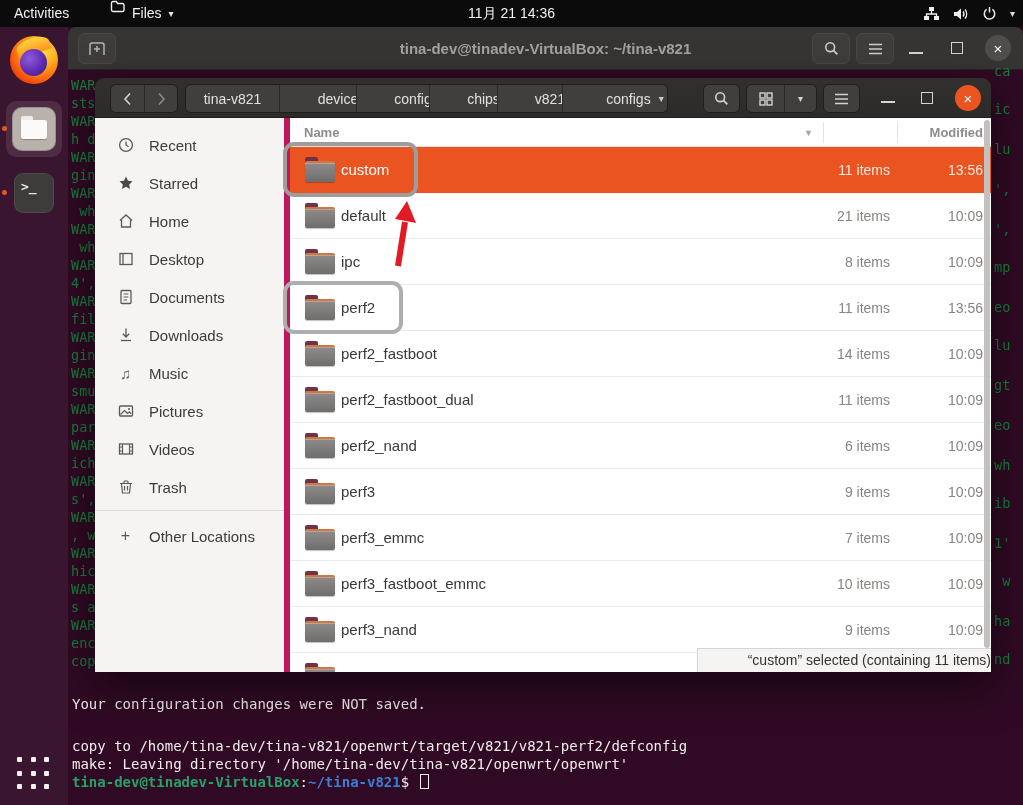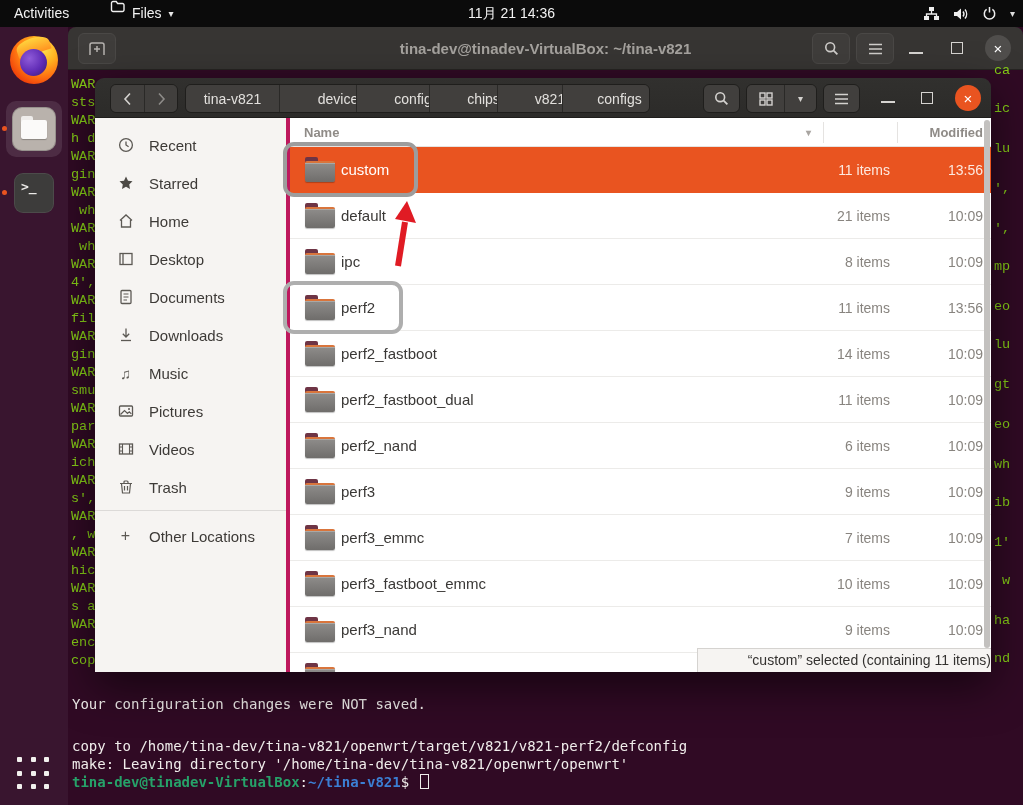--- a/index.html
+++ b/index.html
@@ -33,21 +33,21 @@
   .app-grid { position:absolute; left:17px; bottom:14px; width:34px; height:34px; display:grid; grid-template-columns:repeat(3,1fr); gap:7px; }
   .app-grid span { width:5px; height:5px; background:#f2f0ee; border-radius:1px; }
 
   
   #term { position:absolute; left:68px; top:27px; width:955px; height:778px; z-index:1; }
   #term .titlebar { position:absolute; left:0; top:0; width:100%; height:43px; background:#373533; border-radius:8px 8px 0 0; border-bottom:1px solid #262422; }
   #term .title { position:absolute; left:0; right:0; top:0; text-align:center; line-height:43px; color:#a5a29e; font-weight:bold; font-size:15px; }
   .tbtn { position:absolute; top:6px; width:38px; height:31px; background:#3f3d3b; border:1px solid #4a4846; border-radius:6px; display:flex; align-items:center; justify-content:center; }
   #term .body { position:absolute; left:0; top:43px; width:100%; height:735px; background:#300a24; }
   .mono { font-family:"DejaVu Sans Mono","Liberation Mono",monospace; }
-  .frag { position:absolute; height:18px; line-height:18px; font-size:13.5px; color:#84cc16; white-space:pre;font-family:Liberation Mono, monospace; }
+  .frag { position:absolute; height:18px; line-height:18px; font-size:13.5px; color:#15803d; white-space:pre; }
   #frag-left { position:absolute; left:71px; top:0; width:26px; height:805px; z-index:2; }
   #frag-right { position:absolute; left:994px; top:0; width:29px; height:805px; z-index:2; }
   #term-bottom { position:absolute; left:72px; top:695px; width:940px; z-index:2; color:#f0edeb; font-size:14px; }
   #term-bottom .tline { height:18px; line-height:18px; white-space:pre; }
   #term-bottom .gap { margin-bottom:24px; }
   .p-user { color:#26a269; font-weight:bold; }
   .p-path { color:#3b7fd4; font-weight:bold; }
   .cursor { display:inline-block; width:9px; height:15px; border:1.5px solid #f0edeb; vertical-align:-2px; margin-left:2px; }
 
   
@@ -64,21 +64,21 @@
   .viewgroup { position:absolute; left:651px; top:6px; height:29px; display:flex; border:1px solid #1f1e1c; border-radius:6px; overflow:hidden; }
   .viewgroup .vbtn { height:100%; background:#413f3d; display:flex; align-items:center; justify-content:center; }
   .viewgroup .vbtn + .vbtn { border-left:1px solid #2a2927; }
   .wc-min { position:absolute; width:14px; height:2px; background:#d6d4d1; }
   .wc-max { position:absolute; width:12px; height:12px; border:1.6px solid #d6d4d1; }
   .wc-close { position:absolute; width:26px; height:26px; border-radius:50%; display:flex; align-items:center; justify-content:center; color:#fff; font-size:15px; }
   #files .wc-close { background:#e95420; }
   #term .wc-close { background:#504e4c; }
 
   #files .bodyarea { position:absolute; left:0; top:40px; width:896px; height:554px; background:#fff; overflow:hidden; }
-  #sidebar { position:absolute; left:0; top:0; width:195px; height:554px; background:#f6f4f2; border-right:4px solid #be185d; }
+  #sidebar { position:absolute; left:0; top:0; width:195px; height:554px; background:#f6f4f2; border-right:6px solid #be185d; }
   .side-item { position:relative; height:38px; display:flex; align-items:center; padding-left:22px; gap:15px; color:#3d3a37; font-size:15px; }
   .side-item .icn { width:17px; display:flex; justify-content:center; color:#5c5954; }
   .side-sep { height:1px; background:#dcdad8; margin:4px 0 6px 0; }
   #sidebar .pad-top { height:8px; }
 
   #listarea { position:absolute; left:195px; top:0; width:701px; height:554px; background:#fff; }
   .list-header { position:relative; height:29px; border-bottom:1px solid #e5e3e1; color:#8f8b87; font-size:13px; font-weight:bold;text-align:center; }
   .list-header .h-name { position:absolute; left:14px; top:0; line-height:29px; }
   .list-header .h-sort { position:absolute; left:516px; top:0; line-height:29px; font-size:10px; color:#a9a5a1; }
   .list-header .h-size { position:absolute; right:101px; top:17px; line-height:29px;margin-top:8px; }
@@ -278,21 +278,21 @@
         </div>
       <div class="pseg" style="width:73px">
           <span>config</span>
         </div>
       <div class="pseg" style="width:68px">
           <span>chips</span>
         </div>
       <div class="pseg" style="width:65px">
           <span>v821</span>
         </div>
-      <div class="pseg" style="width:87px">
+      <div class="pseg" style="width:105px">
           <span>configs</span>
           <span class="caret">▾</span>
         </div>
     </div>
     <div class="hb-btn" style="left:608px; width:37px;">
       <svg width="15" height="15" viewBox="0 0 15 15">
         <circle cx="6.2" cy="6.2" r="4.4" fill="none" stroke="#d4d2cf" stroke-width="1.6"></circle>
         <path d="M9.6 9.6 L13.4 13.4" stroke="#d4d2cf" stroke-width="1.8"></path>
       </svg>
     </div>

